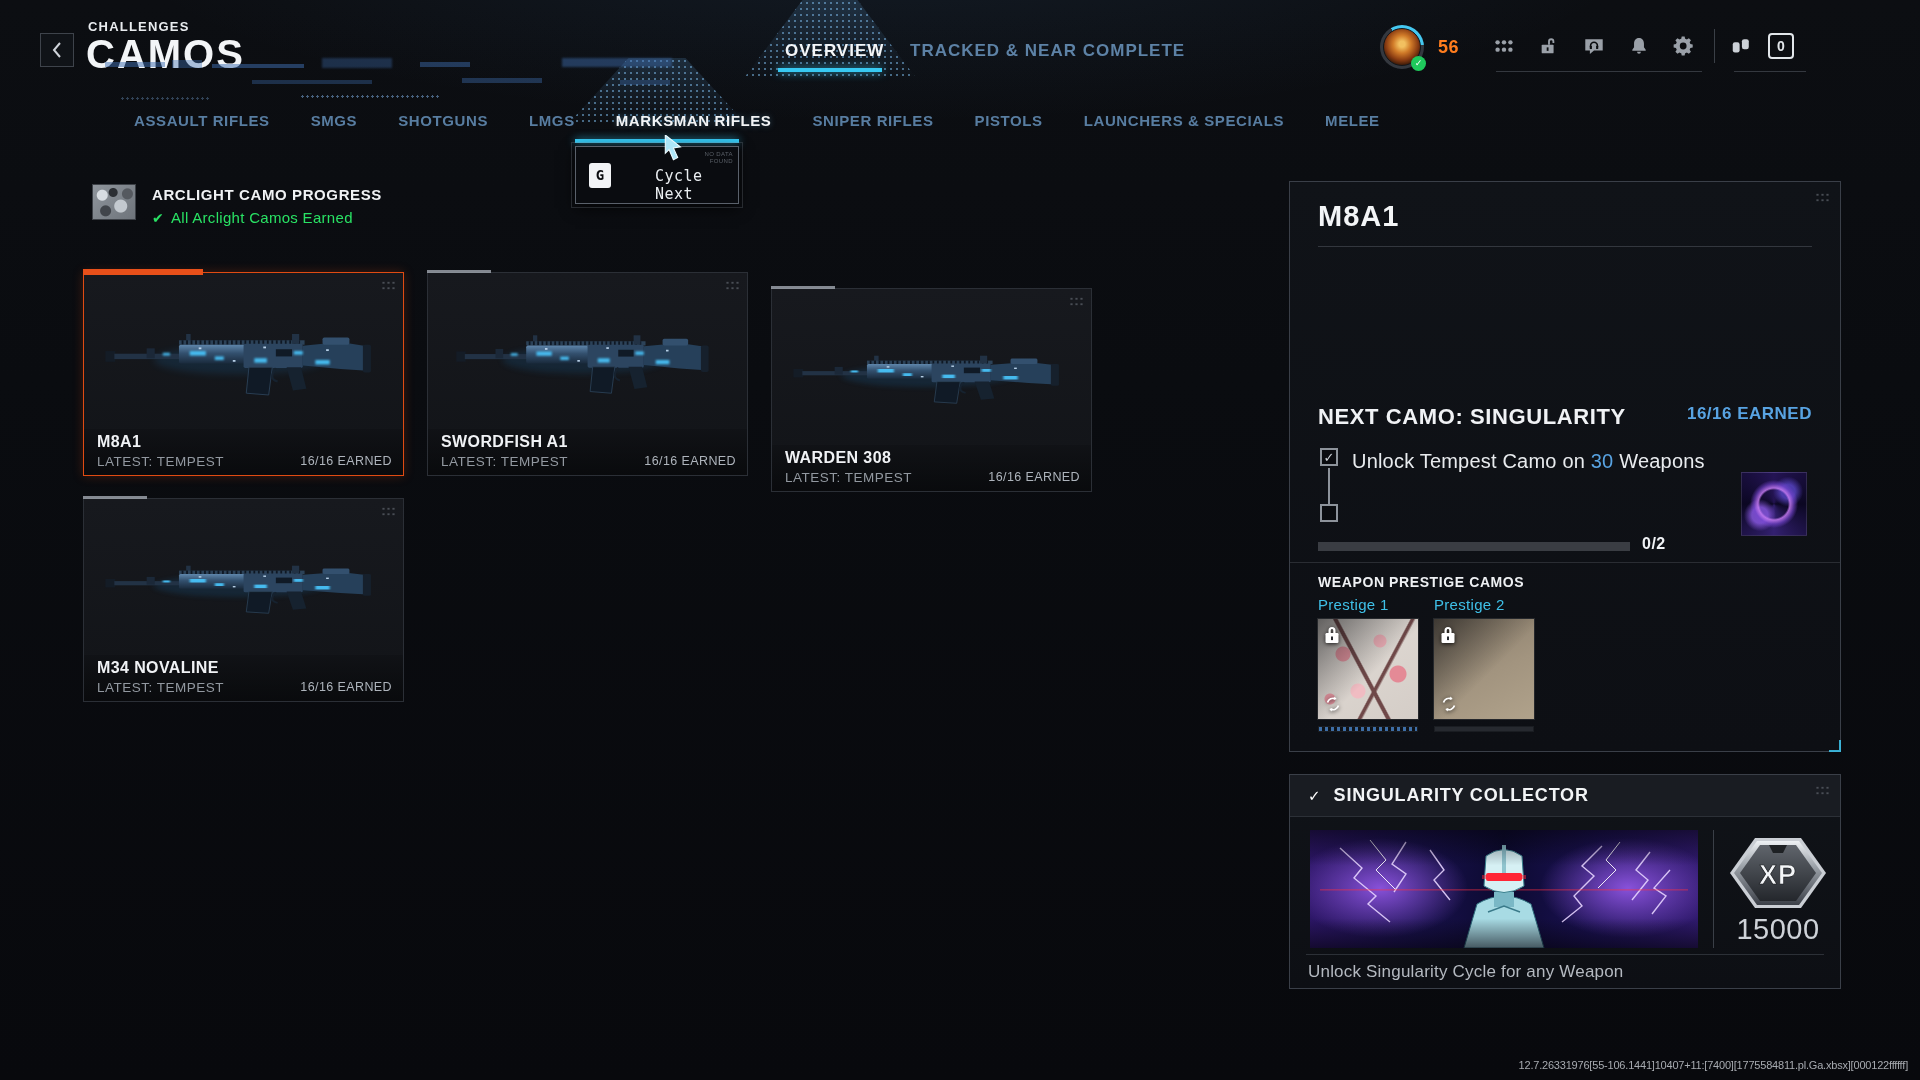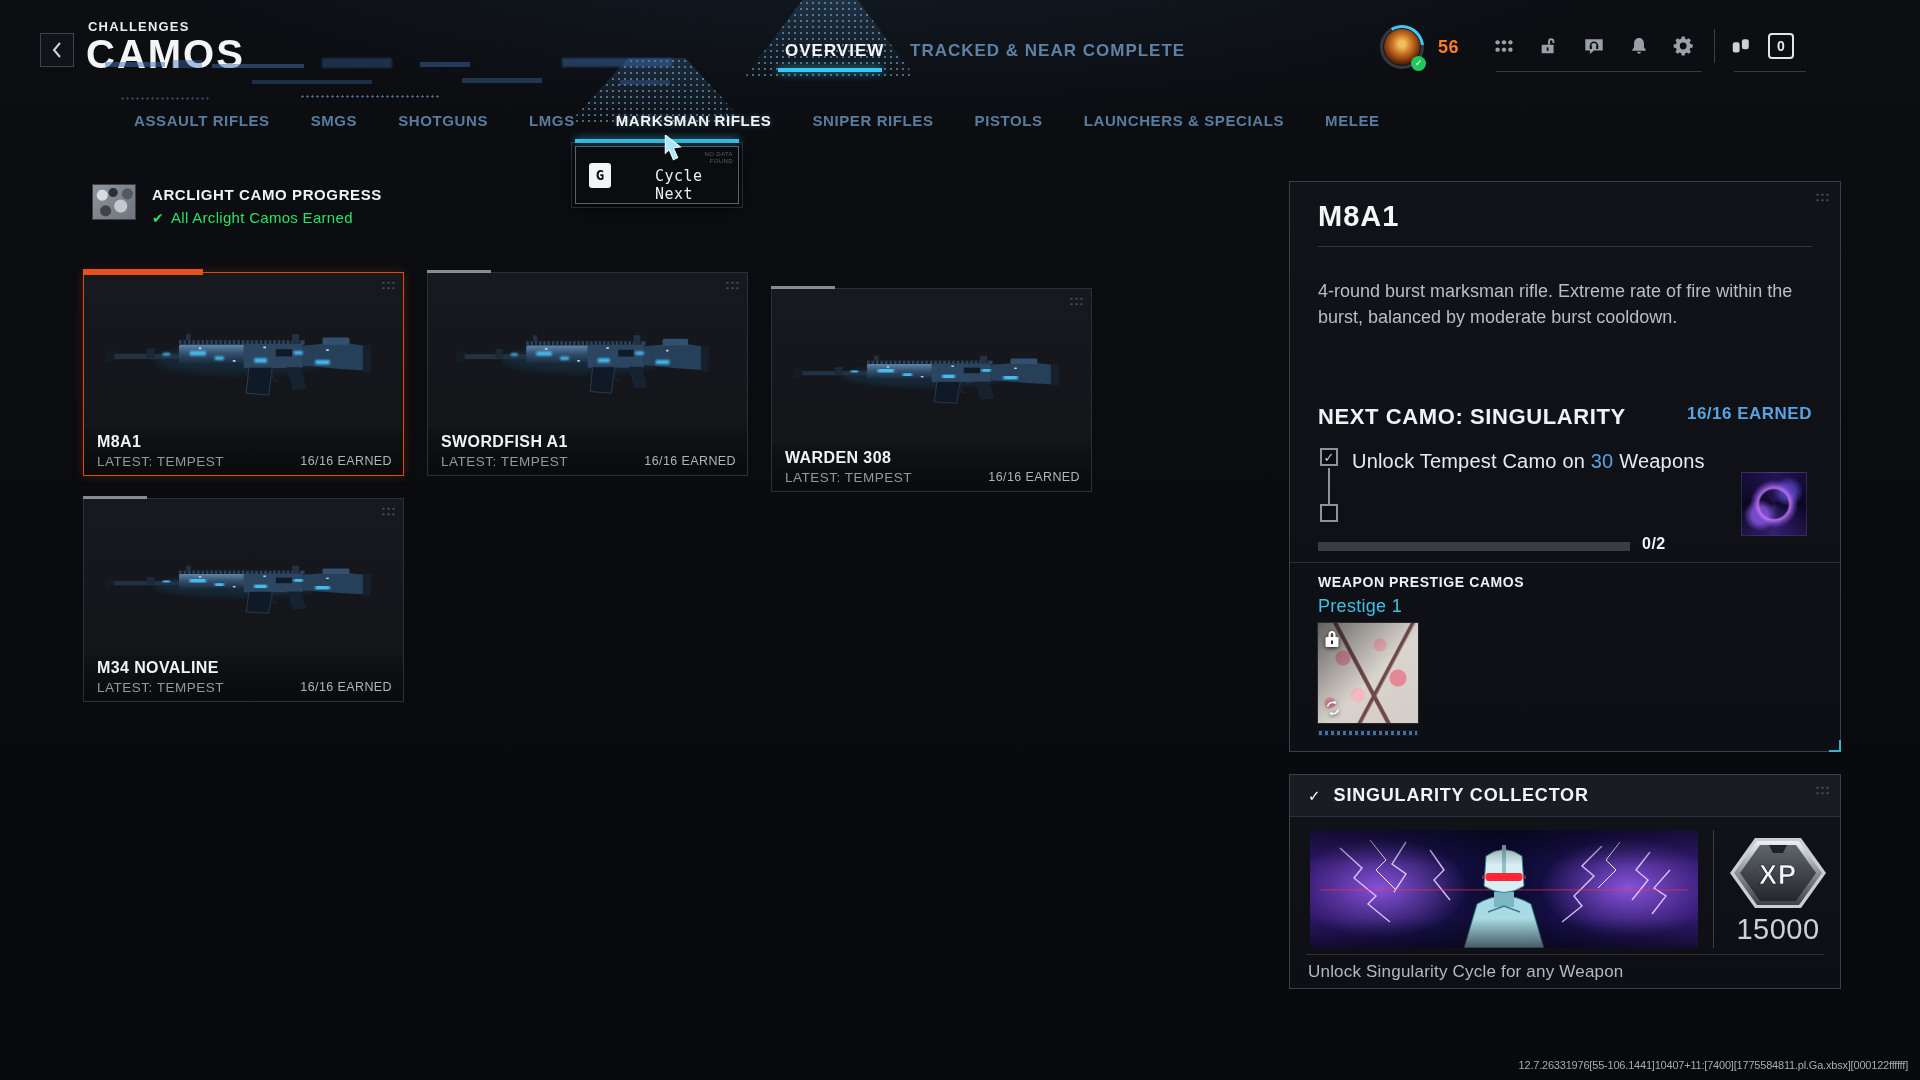--- a/index.html
+++ b/index.html
@@ -117,21 +117,21 @@
   .camo-swatch { position:absolute; left:451px; top:290px; width:66px; height:64px; border:1px solid rgba(255,255,255,.12);
     background:
       radial-gradient(circle at 50% 50%, transparent 14px, rgba(196,122,240,.85) 16px, rgba(120,70,210,.6) 20px, transparent 24px),
       radial-gradient(circle at 28% 68%, rgba(140,90,230,.8) 0 8px, transparent 16px),
       radial-gradient(circle at 72% 30%, rgba(90,70,200,.8) 0 7px, transparent 15px),
       conic-gradient(#241454,#0b0722,#332070,#0b0722,#241454); }
   .progress-track { position:absolute; left:28px; top:360px; width:312px; height:9px; background:#3a3d43; }
   .progress-label { position:absolute; left:352px; top:353px; font-size:16px; font-weight:bold; letter-spacing:.5px; color:#f0f2f5; }
   .prestige-header { position:absolute; left:28px; top:392px; font-size:14px; font-weight:bold; letter-spacing:.6px; color:#eef0f3; }
   .prestige-item { position:absolute; top:414px; width:100px; }
-  .prestige-label { font-size:18px; color:#3fc0e8; letter-spacing:.3px; margin-bottom:6px; }
+  .prestige-label { font-size:15px; color:#3fc0e8; letter-spacing:.3px; margin-bottom:6px; }
   .prestige-swatch { position:relative; width:100px; height:100px; outline:1px solid rgba(255,255,255,.1); }
   .prestige-swatch::after { content:""; position:absolute; inset:0;
     background:linear-gradient(135deg, rgba(12,13,16,.6), transparent 55%); }
   .swatch-blossom { background:
       radial-gradient(circle at 25% 35%, #e897a2 0 7px, transparent 8px),
       radial-gradient(circle at 62% 22%, #efb0b8 0 6px, transparent 7px),
       radial-gradient(circle at 80% 55%, #e48a96 0 8px, transparent 9px),
       radial-gradient(circle at 40% 72%, #f0bcc2 0 7px, transparent 8px),
       radial-gradient(circle at 12% 80%, #e897a2 0 5px, transparent 6px),
       linear-gradient(62deg, transparent 44%, #6f4848 45% 47%, transparent 48%),
@@ -387,21 +387,20 @@
       <div class="card-name">M34 NOVALINE</div>
       <div class="card-latest">LATEST: TEMPEST</div>
       <div class="card-earned">16/16 EARNED</div>
     </div>
   </div>
 
   <section class="panel detail-panel">
     <div class="corner-dots"></div>
     <div class="detail-title">M8A1</div>
     <div class="hr" style="top:64px"></div>
-    <div class="detail-desc">4-round burst marksman rifle. Extreme rate of fire within the burst, balanced by moderate burst cooldown.</div>
     <div class="next-camo">NEXT CAMO: SINGULARITY</div>
     <div class="next-earned">16/16 EARNED</div>
 
     <div class="chk-box" style="left:30px;top:266px">
       <span>✓</span>
     </div>
     <div class="chk-line" style="left:38px;top:286px;height:36px"></div>
     <div class="chk-box" style="left:30px;top:322px"></div>
     <div class="challenge-text">
       <span>Unlock Tempest Camo on </span><span class="blue">30</span><span> Weapons</span>
@@ -425,20 +424,37 @@
         <svg class="swatch-cycle" viewBox="0 0 20 20">
             <path d="M4.5 8.5a6 6 0 0 1 8-3.8" fill="none" stroke="#fff" stroke-width="1.7"></path>
             <path d="M15.5 11.5a6 6 0 0 1-8 3.8" fill="none" stroke="#fff" stroke-width="1.7"></path>
             <path d="M11.5 2.6l2.2 2.4-3.2 1z" fill="#fff"></path>
             <path d="M8.5 17.4l-2.2-2.4 3.2-1z" fill="#fff"></path>
           </svg>
       </div>
       <div class="prestige-bar segmented"></div>
     </div>
 
+    <div class="prestige-item" style="left:144px">
+      <div class="prestige-label">Prestige 2</div>
+      <div class="prestige-swatch swatch-tan">
+        <svg class="swatch-lock" viewBox="0 0 18 21">
+            <rect x="2.5" y="9" width="13" height="10" rx="1.2" fill="#fff"></rect>
+            <path d="M5.5 9V6.4a3.5 3.5 0 0 1 7 0V9h-2.2V6.4a1.3 1.3 0 0 0-2.6 0V9z" fill="#fff"></path>
+            <rect x="8" y="12.5" width="2" height="3.6" fill="#26292e"></rect>
+          </svg>
+        <svg class="swatch-cycle" viewBox="0 0 20 20">
+            <path d="M4.5 8.5a6 6 0 0 1 8-3.8" fill="none" stroke="#fff" stroke-width="1.7"></path>
+            <path d="M15.5 11.5a6 6 0 0 1-8 3.8" fill="none" stroke="#fff" stroke-width="1.7"></path>
+            <path d="M11.5 2.6l2.2 2.4-3.2 1z" fill="#fff"></path>
+            <path d="M8.5 17.4l-2.2-2.4 3.2-1z" fill="#fff"></path>
+          </svg>
+      </div>
+      <div class="prestige-bar"></div>
+    </div>
 
     <div class="panel-corner"></div>
   </section>
 
   <section class="panel collector-panel">
     <div class="collector-header">
       <span class="collector-check">✓</span>
       <span class="collector-title">SINGULARITY COLLECTOR</span>
     </div>
     <div class="corner-dots"></div>

